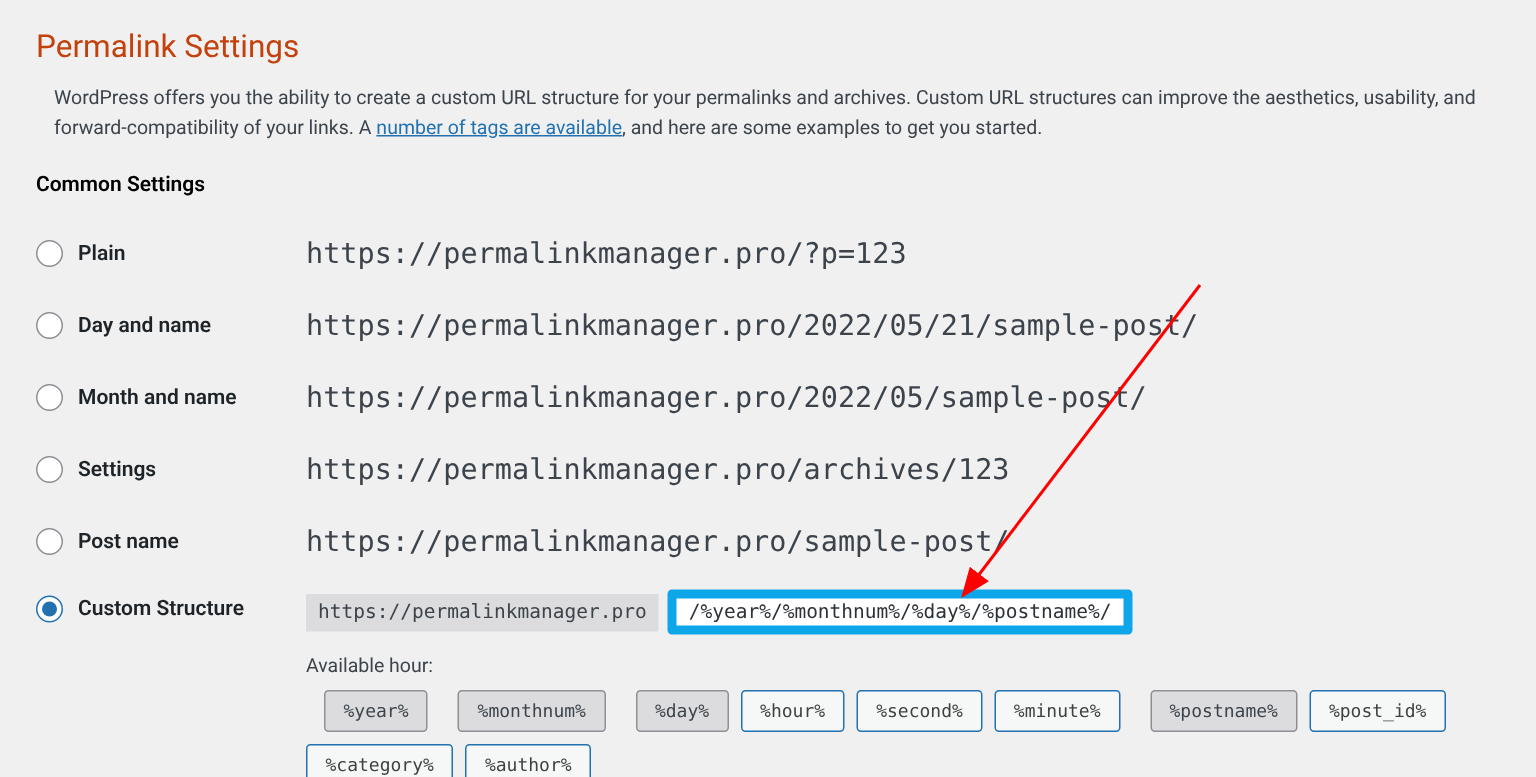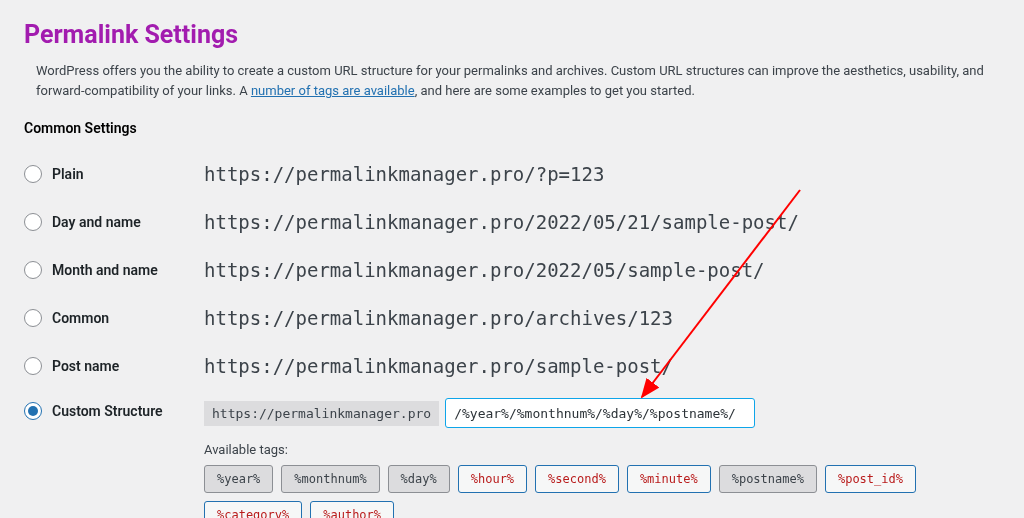--- a/index.html
+++ b/index.html
@@ -9,24 +9,24 @@
     font-family: -apple-system, BlinkMacSystemFont, "Segoe UI", Roboto, Oxygen, sans-serif;
     background: #f0f0f1;
     color: #3c434a;
     font-size: 13px;
   }
   .wrap {
     padding: 20px 24px;
     position: relative;
   }
   h1 {
-    font-size: 25px;
-    font-weight: 700;
+    font-size: 21px;
+    font-weight: 400;
     margin: 0 0 12px 0;
-    color: #a21caf;
+    color: #c2410c;
   }
   .description {
     font-size: 13px;
     color: #3c434a;
     margin: 0 0 20px 12px;
     line-height: 1.5;
     max-width: 990px;
   }
   .description a { color: #2271b1; text-decoration: underline; }
   h3.section-title {
@@ -98,48 +98,49 @@
     background: #dcdcde;
     color: #3c434a;
     padding: 6px 8px;
     line-height: 1;
     text-align: right;
   }
   input.custom-input {
     font-family: Consolas, Monaco, monospace;
     font-size: 13px;
     padding: 4px 8px;
-    border: 1px solid #0ea5e9;
+    border: 6px solid #0ea5e9;
     border-radius: 3px;
     background: #fff;
     width: 310px;
     height: 30px;
     color: #2c3338;
   }
   .available-tags-label {
     font-size: 13px;
     color: #3c434a;
     margin: 14px 0 8px 0;
   }
   .tag-row { display: flex; flex-wrap: wrap; gap: 8px; }
   .tag-btn {
     font-family: Consolas, Monaco, monospace;
     font-size: 12px;
     padding: 6px 12px;
     border: 1px solid #2271b1;
     background: #f6f7f7;
-    color: #b91c1c;
+    color: #404040;
     border-radius: 3px;
     cursor: pointer;
     line-height: 1.2;
   }
   .tag-btn.active {
     background: #dcdcde;
     color: #3c434a;
     border-color: #8c8f94;
+    margin-left: 12px;
   }
   
   .arrow-overlay {
     position: absolute;
     top: 0; left: 0;
     pointer-events: none;
     overflow: visible;
   }
 </style>
 </head>
@@ -184,21 +185,21 @@
         <span class="option-label">Month and name</span>
       </label>
       <div class="option-value">
         <code class="example">https://permalinkmanager.pro/2022/05/sample-post/</code>
       </div>
     </div>
 
     <div class="option-row">
       <label class="option-label-cell">
         <input type="radio" name="perm" class="radio" style="">
-        <span class="option-label">Common</span>
+        <span class="option-label">Settings</span>
       </label>
       <div class="option-value">
         <code class="example">https://permalinkmanager.pro/archives/123</code>
       </div>
     </div>
 
     <div class="option-row">
       <label class="option-label-cell">
         <input type="radio" name="perm" class="radio" style="">
         <span class="option-label">Post name</span>
@@ -211,21 +212,21 @@
     <div class="option-row" style="align-items:flex-start; padding-top:8px;">
       <label class="option-label-cell" style="padding-top:4px;">
         <input type="radio" name="perm" class="radio" checked="" style="">
         <span class="option-label">Custom Structure</span>
       </label>
       <div class="option-value">
         <div class="custom-line">
           <code class="prefix">https://permalinkmanager.pro</code>
           <input type="text" class="custom-input" value="/%year%/%monthnum%/%day%/%postname%/" style="">
         </div>
-        <div class="available-tags-label">Available tags:</div>
+        <div class="available-tags-label">Available hour:</div>
         <div class="tag-row" id="tag-row">
             <button type="button" class="tag-btn active">%year%</button>
             <button type="button" class="tag-btn active">%monthnum%</button>
             <button type="button" class="tag-btn active">%day%</button>
             <button type="button" class="tag-btn">%hour%</button>
             <button type="button" class="tag-btn">%second%</button>
             <button type="button" class="tag-btn">%minute%</button>
             <button type="button" class="tag-btn active">%postname%</button>
             <button type="button" class="tag-btn">%post_id%</button>
             <button type="button" class="tag-btn">%category%</button>

